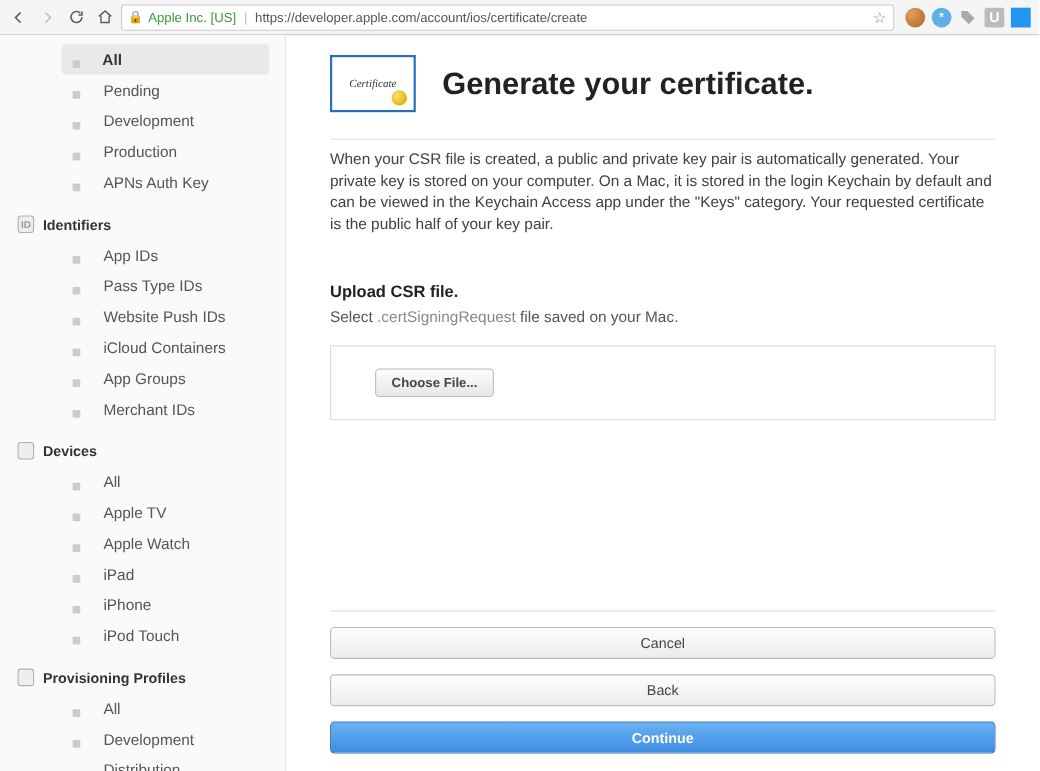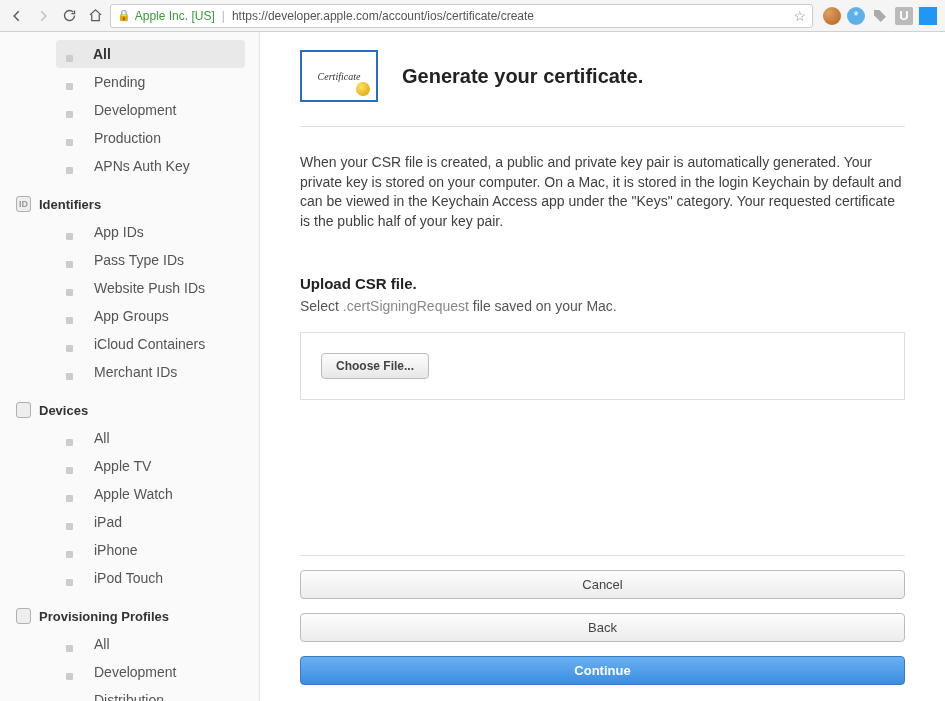--- a/index.html
+++ b/index.html
@@ -34,29 +34,29 @@
 .side-item .lbl { margin-left: 28px; }
 .side-item.active { background: #e9e9e9; border-radius: 4px; margin: 0 14px 0 56px; padding-left: 10px; font-weight:600; color:#333; }
 .side-item.active .bullet { position:static; margin-left:0; }
 .side-item.active .lbl { margin-left: 0; }
 
 .main { flex: 1; display: flex; flex-direction: column; padding: 18px 40px 0 40px; }
 .hdr { display: flex; align-items: center; gap: 24px; padding-bottom: 24px; border-bottom: 1px solid #e0e0e0; }
 .cert-badge { width: 78px; height: 52px; border: 2px solid #2a6ebb; background: #fff; display:flex; flex-direction:column; align-items:center; justify-content:center; position:relative; }
 .cert-badge .ct { font-family: cursive; font-style: italic; font-size: 10px; color:#333; }
 .cert-badge .seal { position:absolute; bottom:4px; right:6px; width:14px; height:14px; border-radius:50%; background: radial-gradient(circle at 35% 35%, #ffe066, #d4a000); }
-.hdr h1 { font-size: 20px; font-weight: 600; color: #222; }
-
-.desc { margin-top: 26px; font-size: 14px; line-height: 1.4; color: #404040; }
+.hdr h1 { font-size: 28px; font-weight: 600; color: #222; }
+
+.desc { margin-top: 8px; font-size: 14px; line-height: 1.4; color: #404040; }
 
 .upload-head { margin-top: 44px; font-size: 15px; font-weight: 600; color: #222; }
 .upload-sub { margin-top: 6px; font-size: 14px; color: #555; }
 .upload-sub .mono { color: #888; }
 
-.upload-box { margin-top: 18px; border: 1px solid #ddd; padding: 20px 20px; }
+.upload-box { margin-top: 18px; border: 1px solid #ddd; padding: 20px 40px; }
 .choose-btn { font-size: 12px; padding: 5px 14px; background: linear-gradient(#fdfdfd, #e7e7e7); border: 1px solid #bcbcbc; border-radius: 4px; color: #444; cursor: pointer; font-weight:600; }
 
 .footer { margin-top: auto; border-top: 1px solid #e0e0e0; padding: 14px 0 16px; display: flex; gap: 14px; flex-direction: column; }
 .btn { min-width: 86px; padding: 6px 20px; font-size: 13px; border-radius: 4px; border: 1px solid #bcbcbc; background: linear-gradient(#fdfdfd, #ececec); color: #444; cursor: pointer; font-weight:500; }
 .btn.primary { background: linear-gradient(#6ab0f3, #3d8de0); border-color: #3a7cc4; color: #fff; font-weight: bold; }
 </style>
 </head>
 <body>
 
 <div class="browser-toolbar">
@@ -142,25 +142,25 @@
       <div class="side-item">
           <span class="bullet"></span>
           <span class="lbl">Pass Type IDs</span>
         </div>
       <div class="side-item">
           <span class="bullet"></span>
           <span class="lbl">Website Push IDs</span>
         </div>
       <div class="side-item">
           <span class="bullet"></span>
+          <span class="lbl">iCloud Containers</span>
+        </div>
+      <div class="side-item">
+          <span class="bullet"></span>
           <span class="lbl">App Groups</span>
-        </div>
-      <div class="side-item">
-          <span class="bullet"></span>
-          <span class="lbl">iCloud Containers</span>
         </div>
       <div class="side-item">
           <span class="bullet"></span>
           <span class="lbl">Merchant IDs</span>
         </div>
     </div>
 
     <div class="side-group">
       <div class="side-head">
           <span class="side-head-inner">

